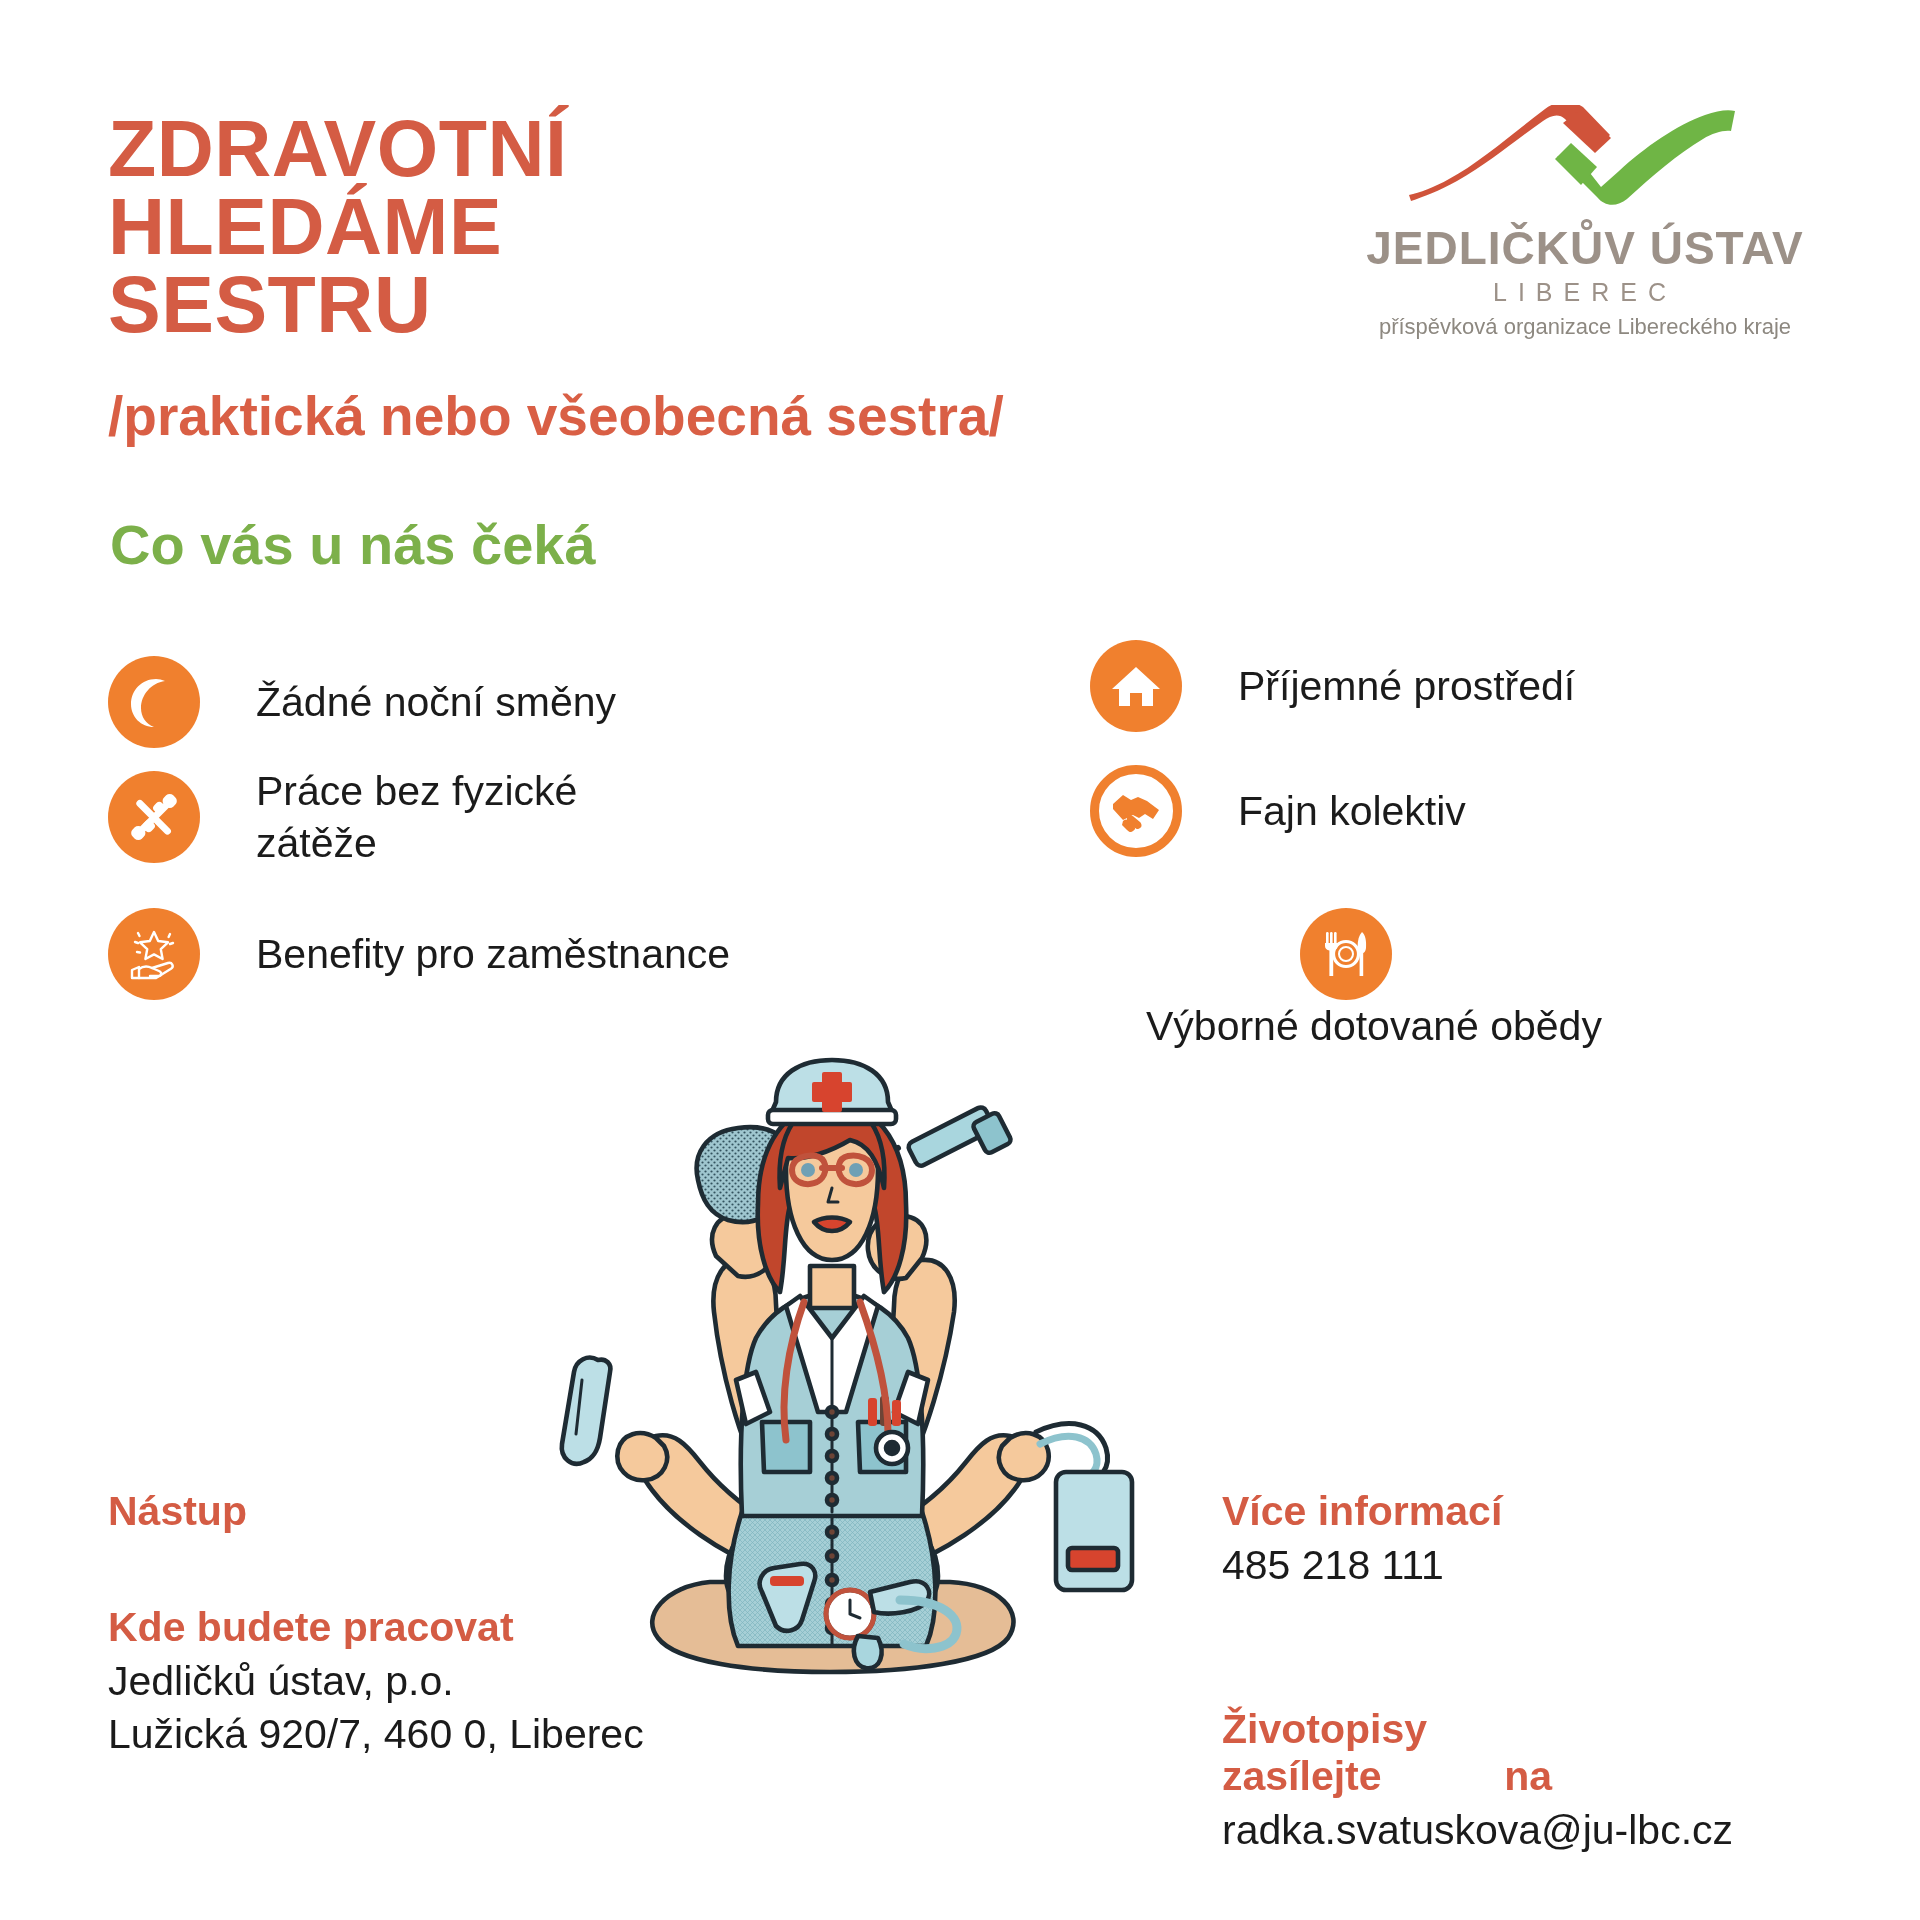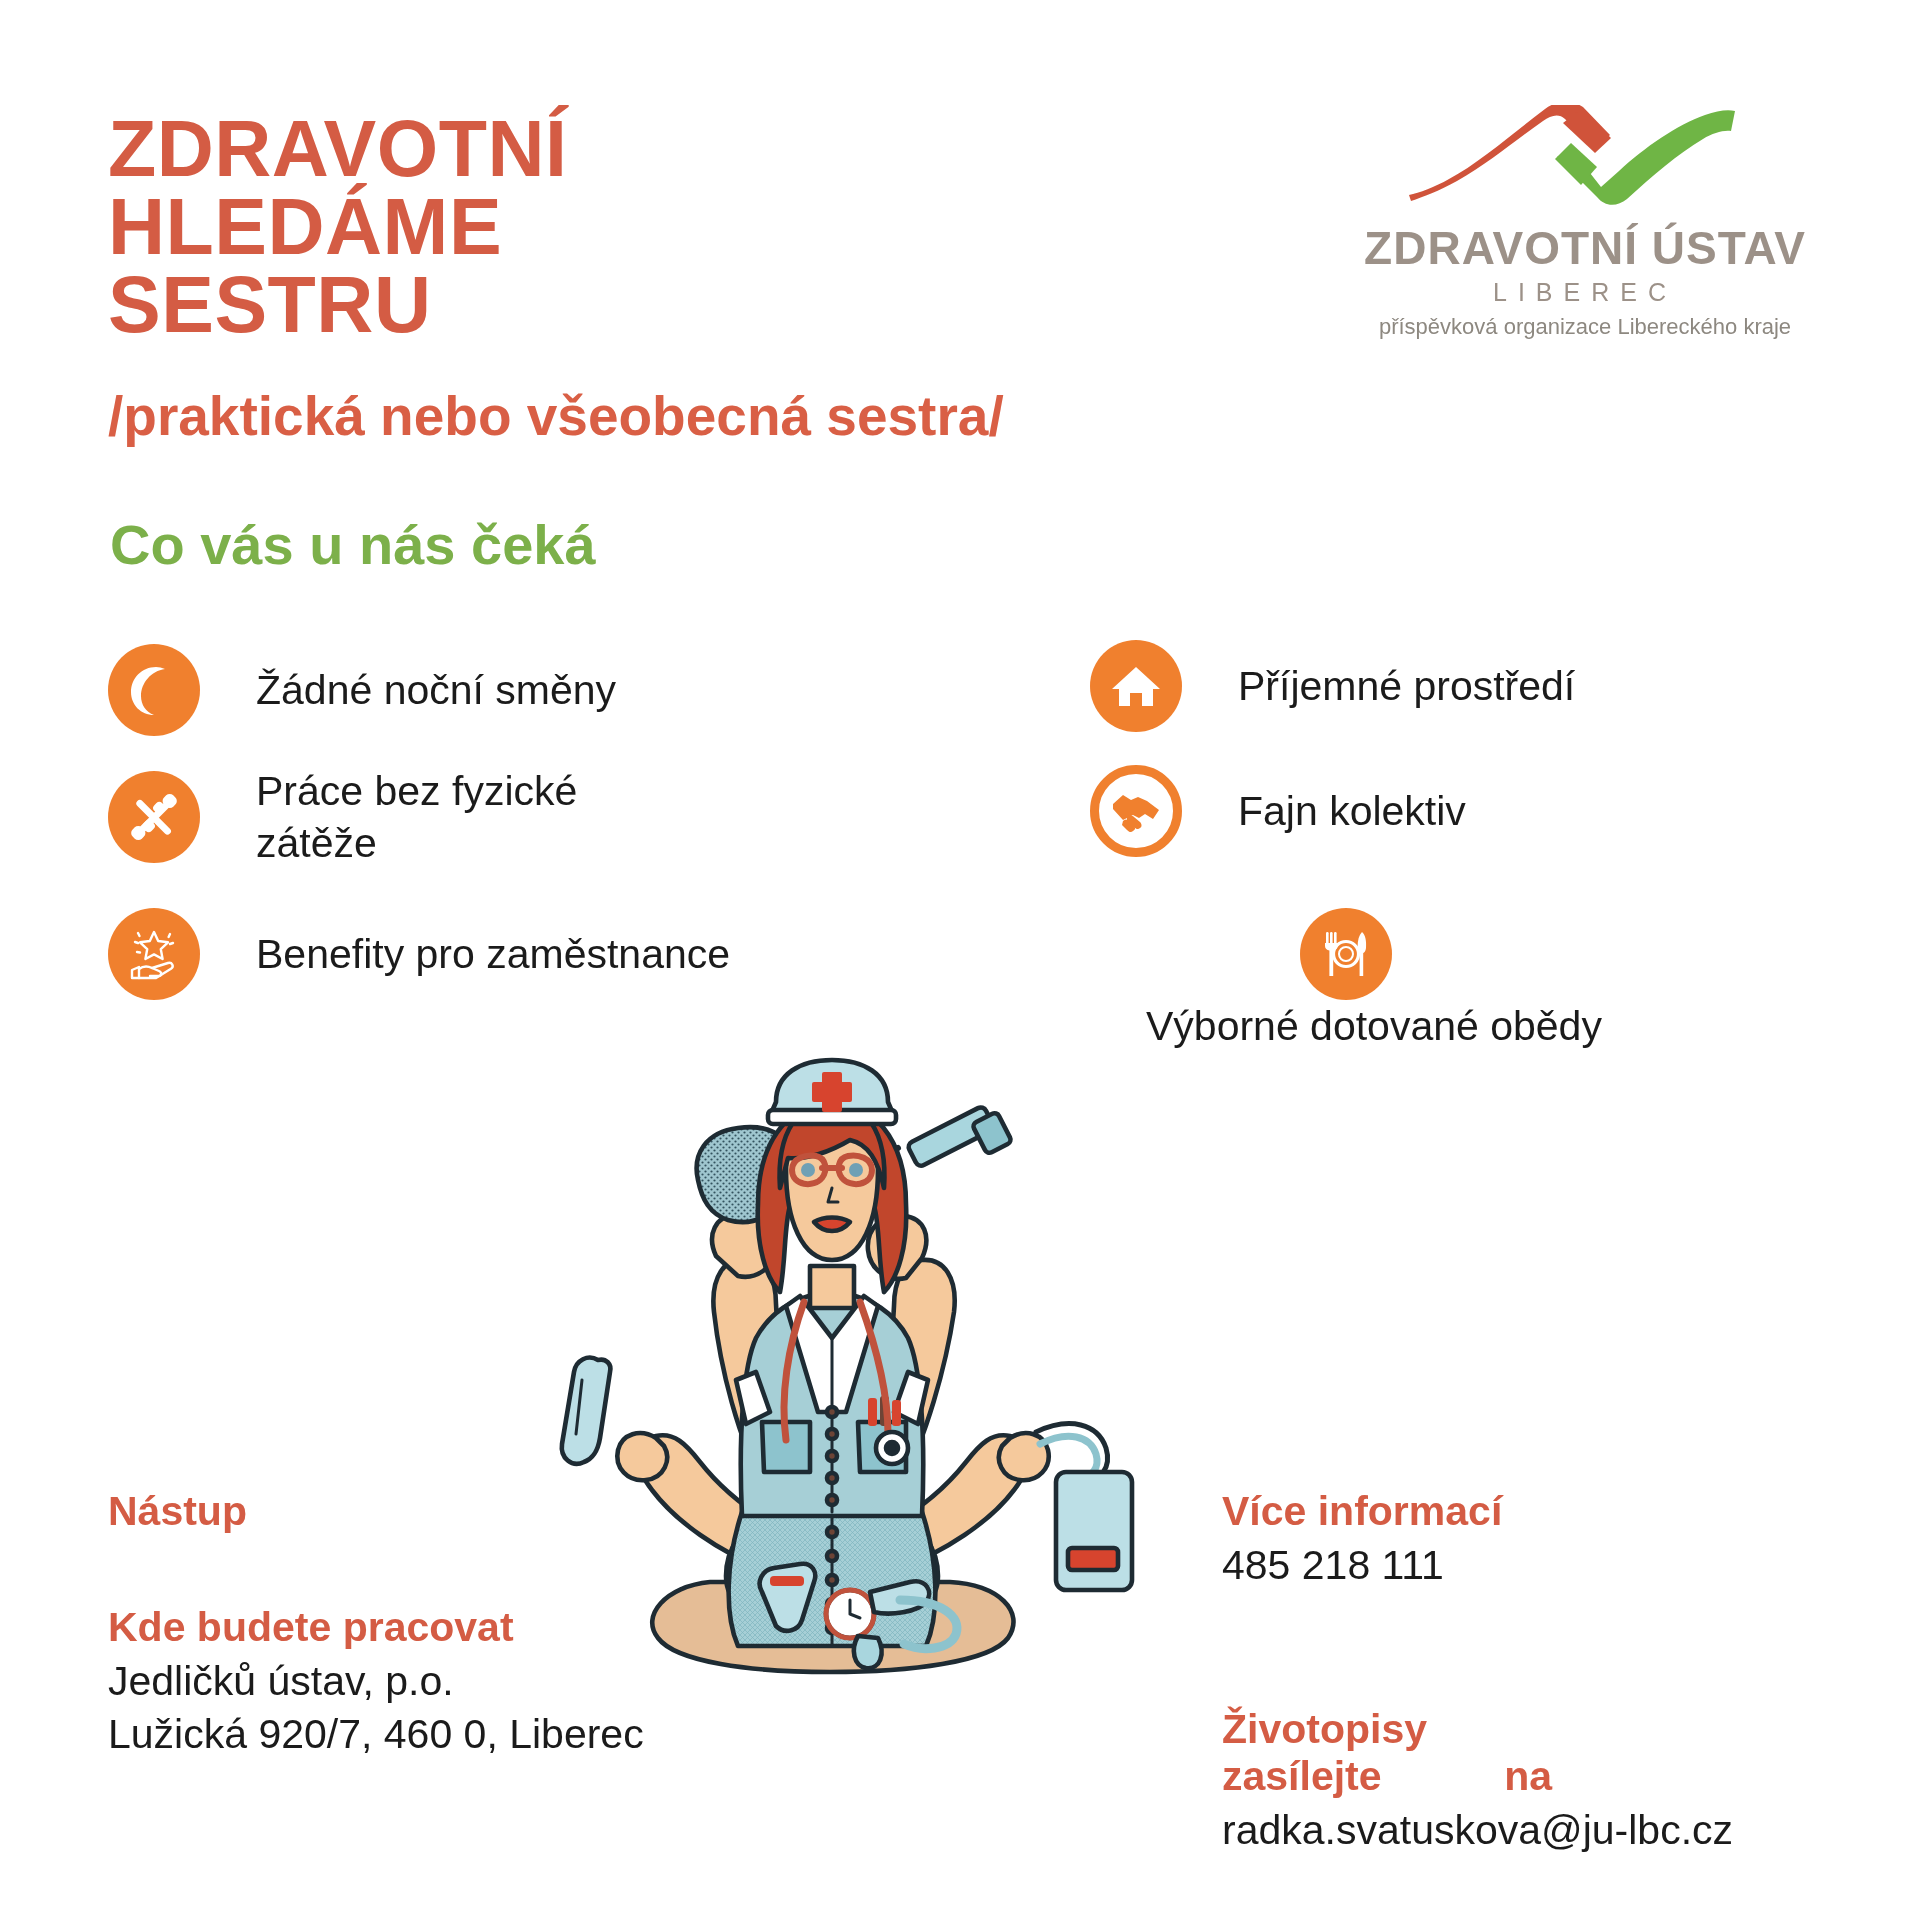--- a/index.html
+++ b/index.html
@@ -122,30 +122,30 @@
 
   <div class="logo">
     <svg class="logo-mark" viewBox="0 0 360 110" aria-hidden="true">
 
       <path d="M6 96 C18 92 34 86 52 76 C84 58 112 34 138 16 C146 10 154 8 160 14 L190 44 L205 30 L178 2 C166 -6 150 -4 140 4 C108 28 74 58 44 74 C30 82 14 88 4 90 Z" fill="#d0533a"></path>
       <path d="M158 18 L190 48 L206 33 L176 4 Z" fill="#d0533a"></path>
 
       <path d="M152 52 C160 46 168 46 174 54 L196 82 L214 66 C240 42 272 20 300 10 C312 6 322 4 330 6 L326 26 C318 25 308 28 298 34 C274 48 246 72 222 94 C212 102 200 102 192 92 L152 52 Z" fill="#6fb545"></path>
       <path d="M150 54 L176 80 L192 62 L166 38 Z" fill="#6fb545"></path>
     </svg>
-    <div class="logo-name">ZDRAVOTNÍ ÚSTAV</div>
+    <div class="logo-name">JEDLIČKŮV ÚSTAV</div>
     <div class="logo-city">LIBEREC</div>
     <div class="logo-sub">příspěvková organizace Libereckého kraje</div>
   </div>
 
   <div class="benefits">
 
     <div class="bcol left">
 
-      <div class="brow" style="top:4px;">
+      <div class="brow" style="top:16px;">
         <div class="bicon">
           <svg width="54" height="54" viewBox="0 0 54 54" aria-hidden="true">
             <path d="M38 6 C24 8 14 20 14 33 C14 42 19 49 27 52 C14 52 4 42 4 29 C4 15 15 4 29 4 C32 4 35 4.7 38 6 Z" fill="#ffffff"></path>
           </svg>
         </div>
         <div class="blabel">Žádné noční směny</div>
       </div>
 
       <div class="brow" style="top:125px;">
         <div class="bicon">

